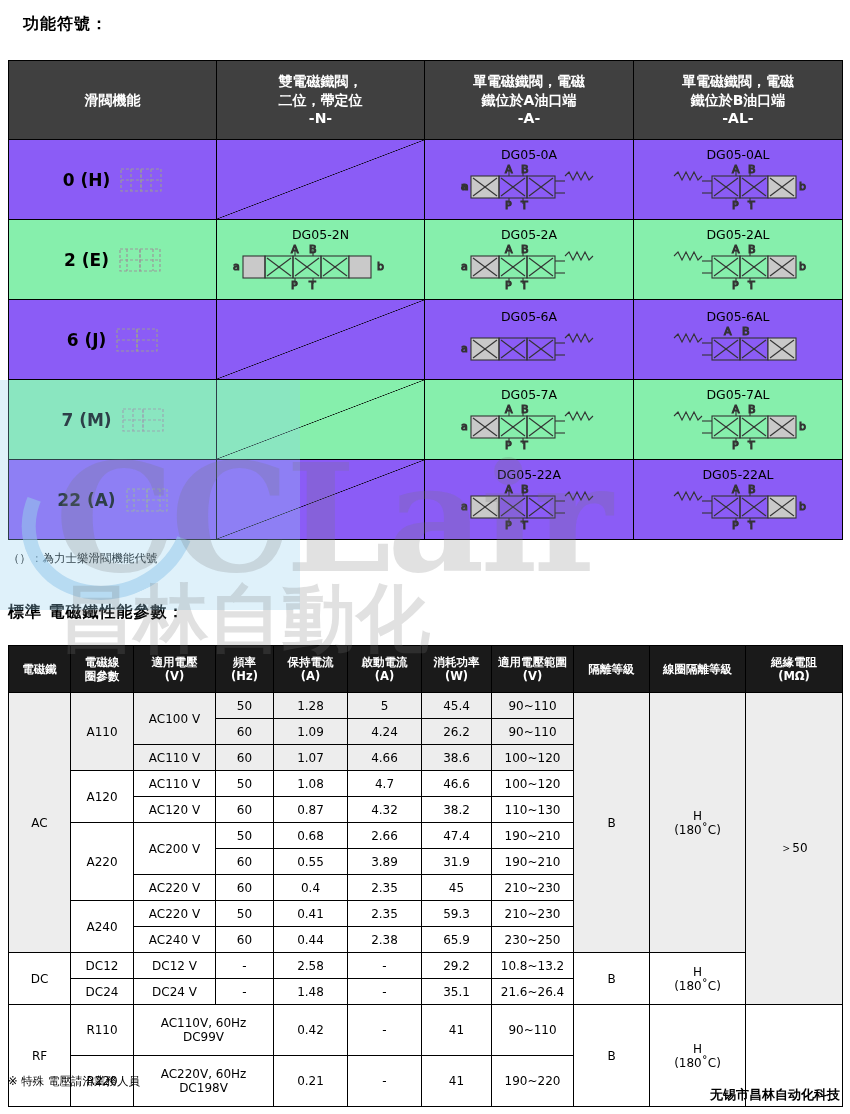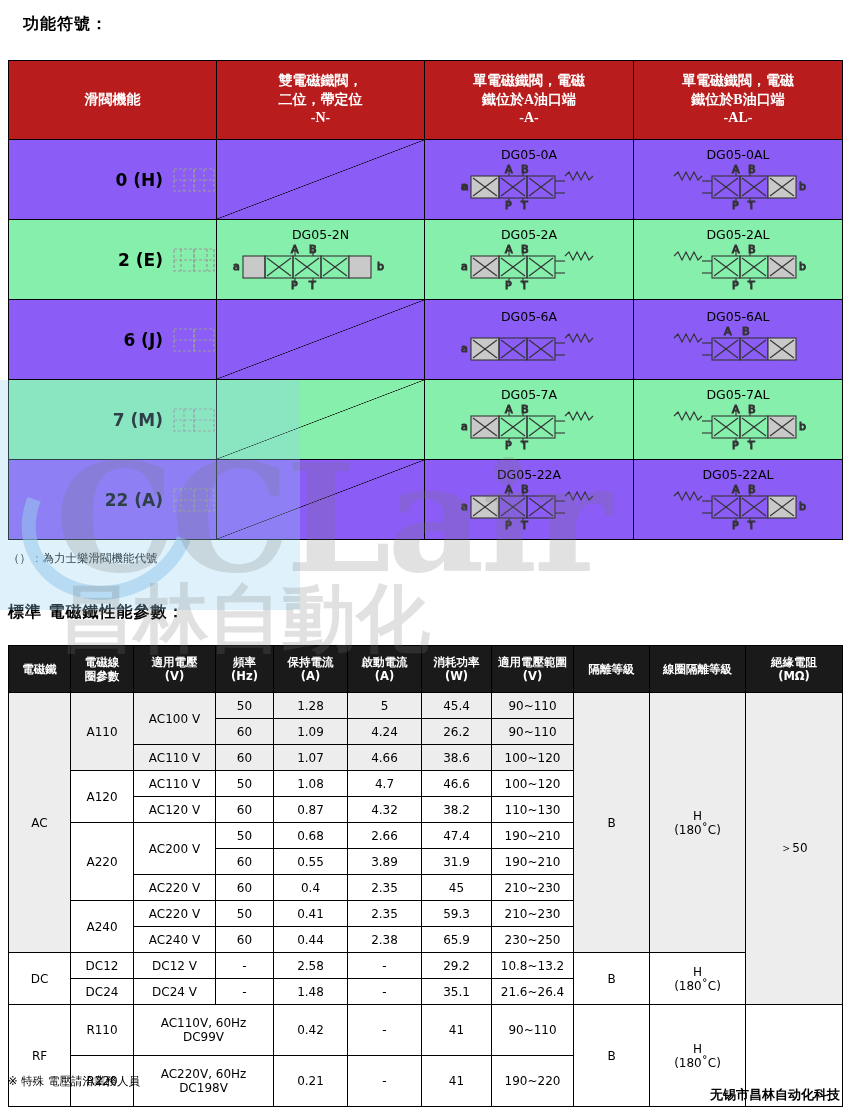--- a/index.html
+++ b/index.html
@@ -46,28 +46,28 @@
     position:absolute;font-size:16px;font-weight:bold;letter-spacing:1px;
   }
   #t1{left:23px;top:14px;}
   #t2{left:8px;top:602px;}
 
   
   .tbl{border-collapse:collapse;position:absolute;}
   #tbl1{left:8px;top:60px;width:834px;table-layout:fixed;}
   #tbl1 th,#tbl1 td{border:1px solid #000;}
   #tbl1 thead th{
-    background:#b91c1c;color:#fff;font-size:14px;font-weight:bold;
-    height:76px;vertical-align:middle;line-height:1.35;font-family:Liberation Serif, serif;
+    background:#404040;color:#fff;font-size:14px;font-weight:bold;
+    height:76px;vertical-align:middle;line-height:1.35;
   }
   #tbl1 tbody tr{height:80px;}
   #tbl1 td{vertical-align:middle;text-align:center;position:relative;background:#8b5cf6;}
   #tbl1 tr.alt td{background:#86efac;}
   .fn-cell{font-size:17px;font-weight:bold;}
-  .fn-wrap{display:flex;align-items:center;justify-content:flex-end;gap:10px;}
+  .fn-wrap{display:flex;align-items:center;justify-content:center;gap:10px;}
   .code{font-size:12.5px;margin-bottom:2px;display:block;}
   .sym-wrap{display:flex;flex-direction:column;align-items:center;justify-content:center;}
 
   
   .slash{position:relative;}
   .slash:after{
     content:"";position:absolute;left:0;top:0;width:100%;height:100%;
     background:linear-gradient(to right bottom,
       transparent calc(50% - 0.6px),#000 50%,transparent calc(50% + 0.6px));
   }

